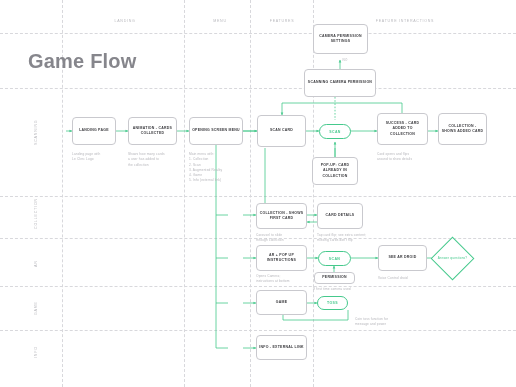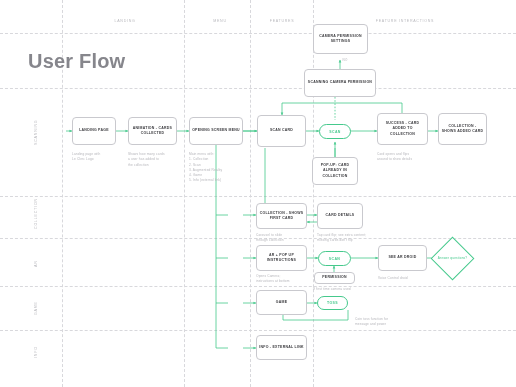--- a/index.html
+++ b/index.html
@@ -185,21 +185,21 @@
   <div class="col-head" style="left:190px; width:60px;">MENU</div>
   <div class="col-head" style="left:252px; width:60px;">FEATURES</div>
   <div class="col-head" style="left:350px; width:110px;">FEATURE INTERACTIONS</div>
 
   <div class="row-label" style="left:34px; top:145px;">SCANNING</div>
   <div class="row-label" style="left:34px; top:229px;">COLLECTION</div>
   <div class="row-label" style="left:34px; top:267px;">AR</div>
   <div class="row-label" style="left:34px; top:315px;">GAME</div>
   <div class="row-label" style="left:34px; top:358px;">INFO</div>
 
-  <div id="page-title">User Flow</div>
+  <div id="page-title">Game Flow</div>
 
   <svg id="wires" viewBox="0 0 516 387" xmlns="http://www.w3.org/2000/svg">
     <defs>
       <marker id="ah" markerWidth="4" markerHeight="4" refX="3.2" refY="2" orient="auto" markerUnits="strokeWidth">
         <path d="M0,0.4 L3.4,2 L0,3.6 z" fill="#45c98c"></path>
       </marker>
     </defs>
     <g fill="none" stroke="#45c98c" stroke-width="0.8" marker-end="url(#ah)">
 
       <path d="M340,69 L340,60"></path>

